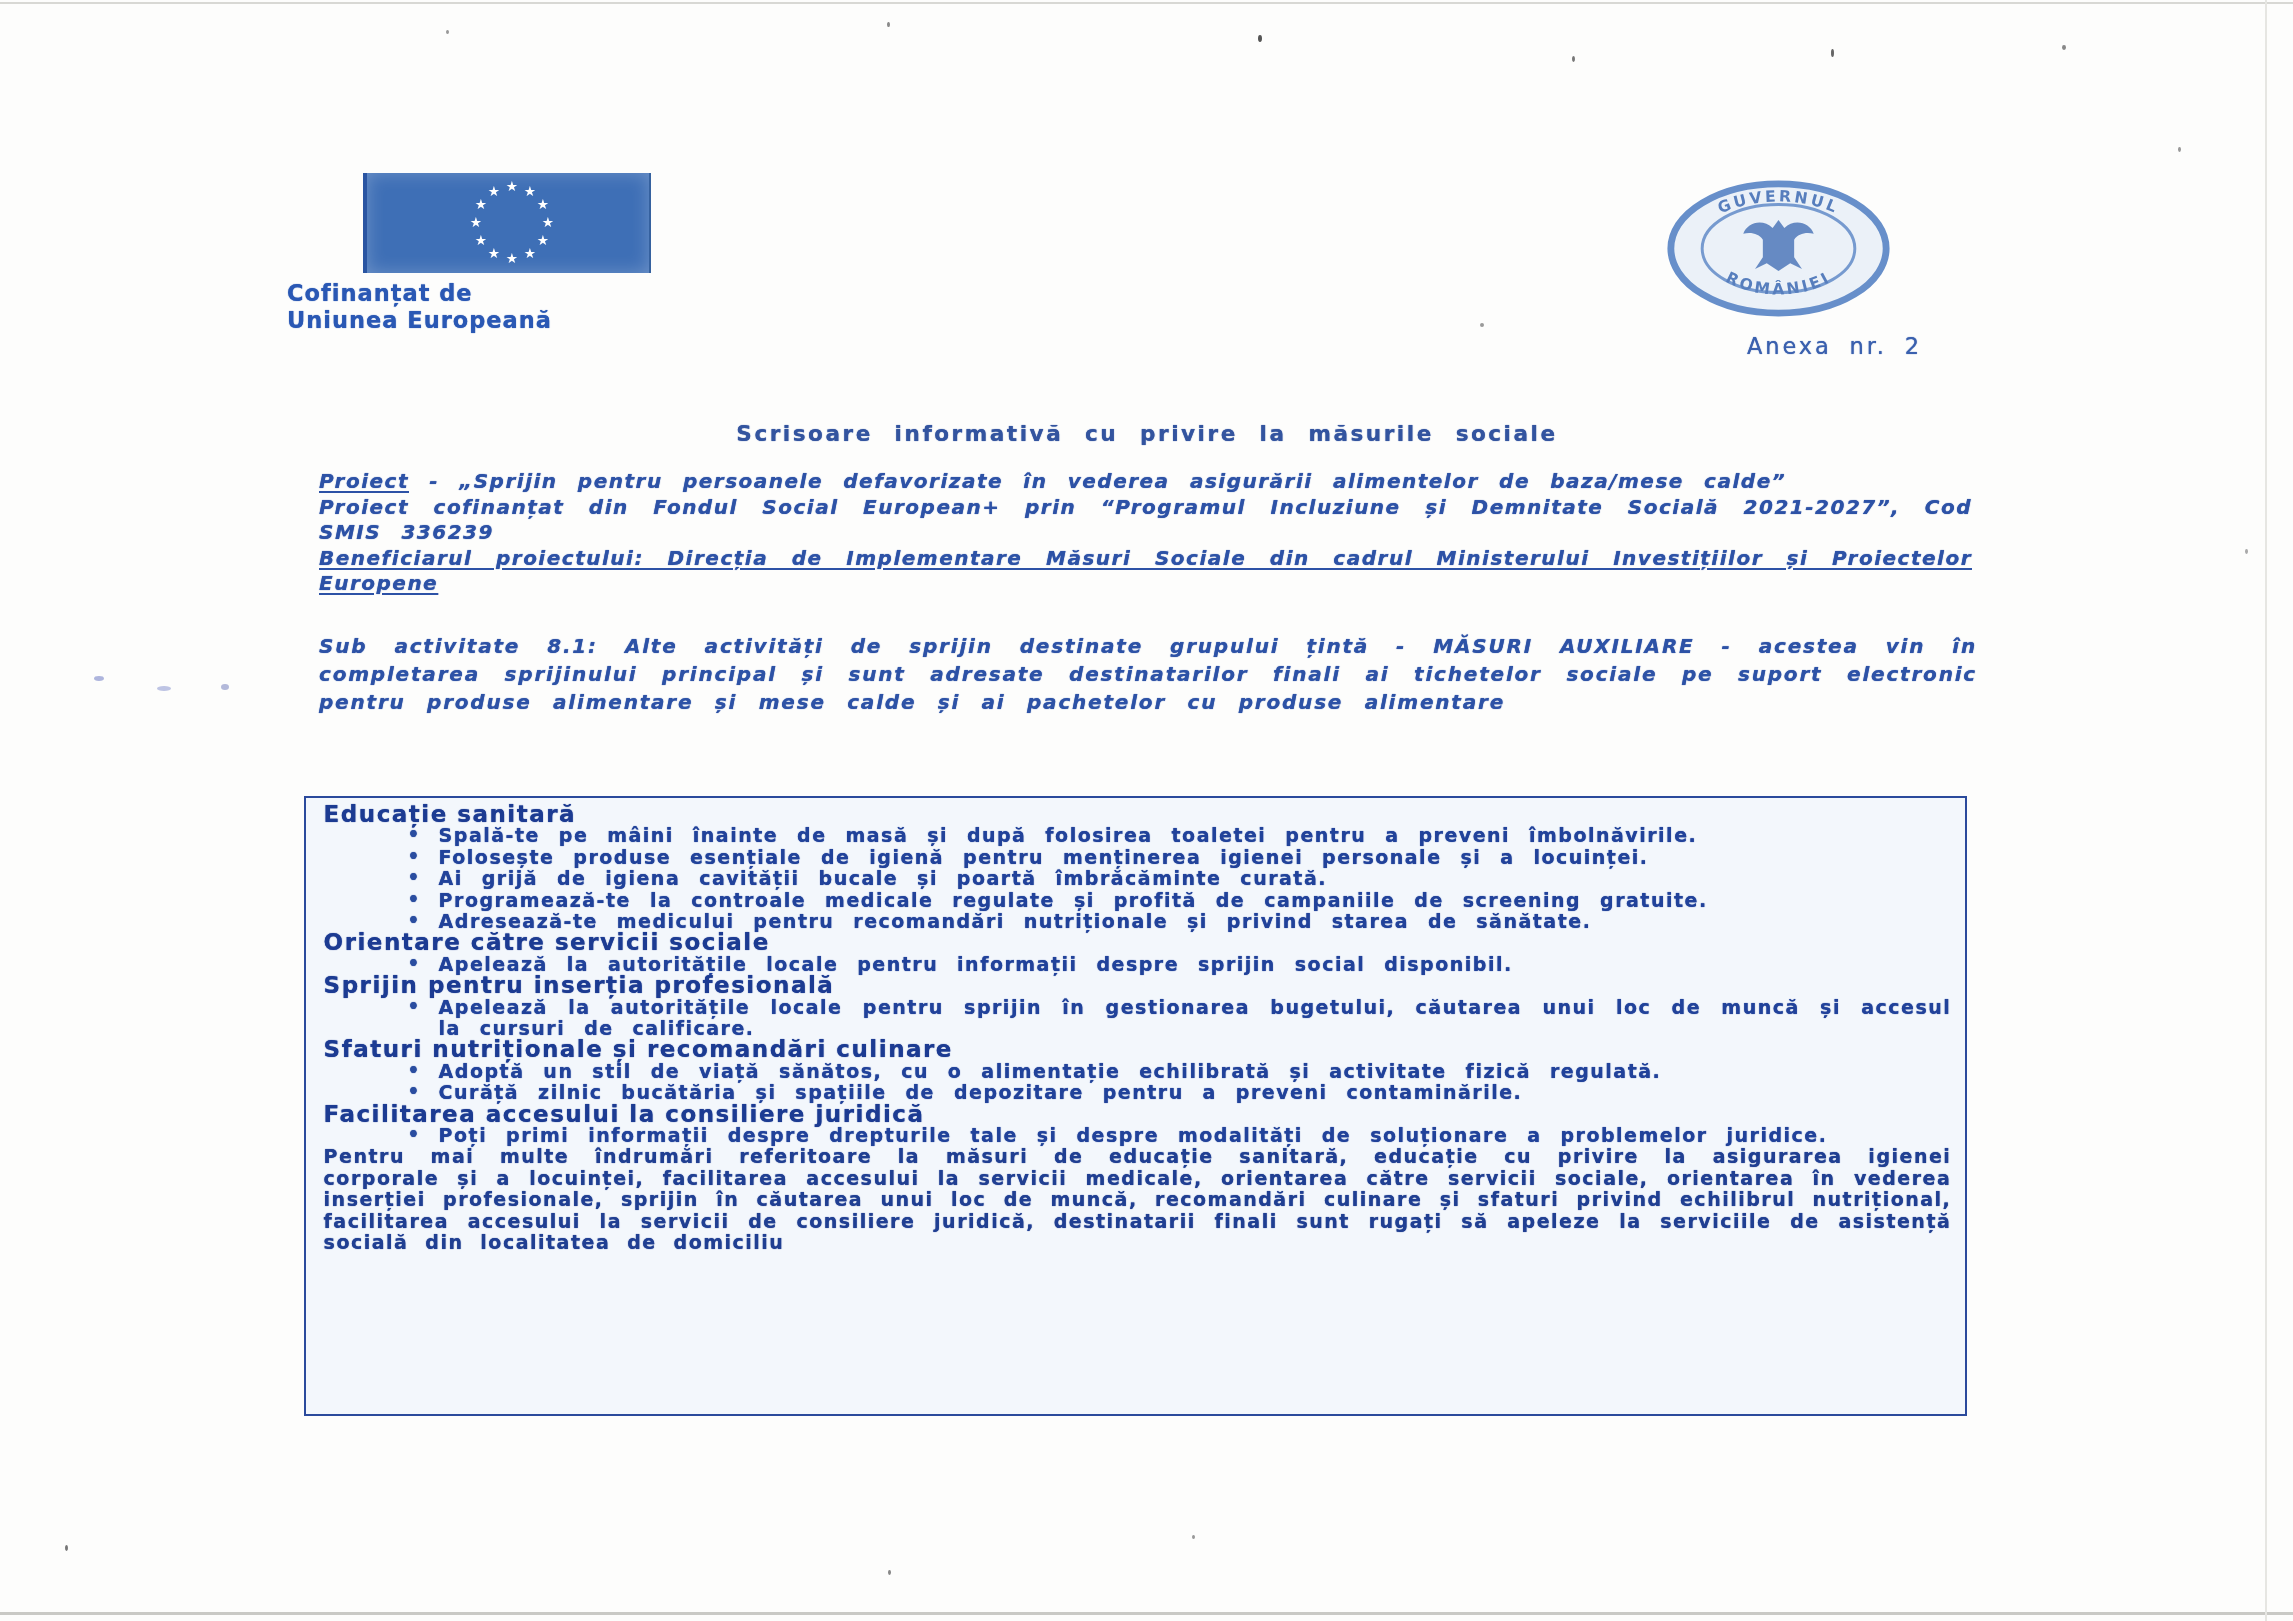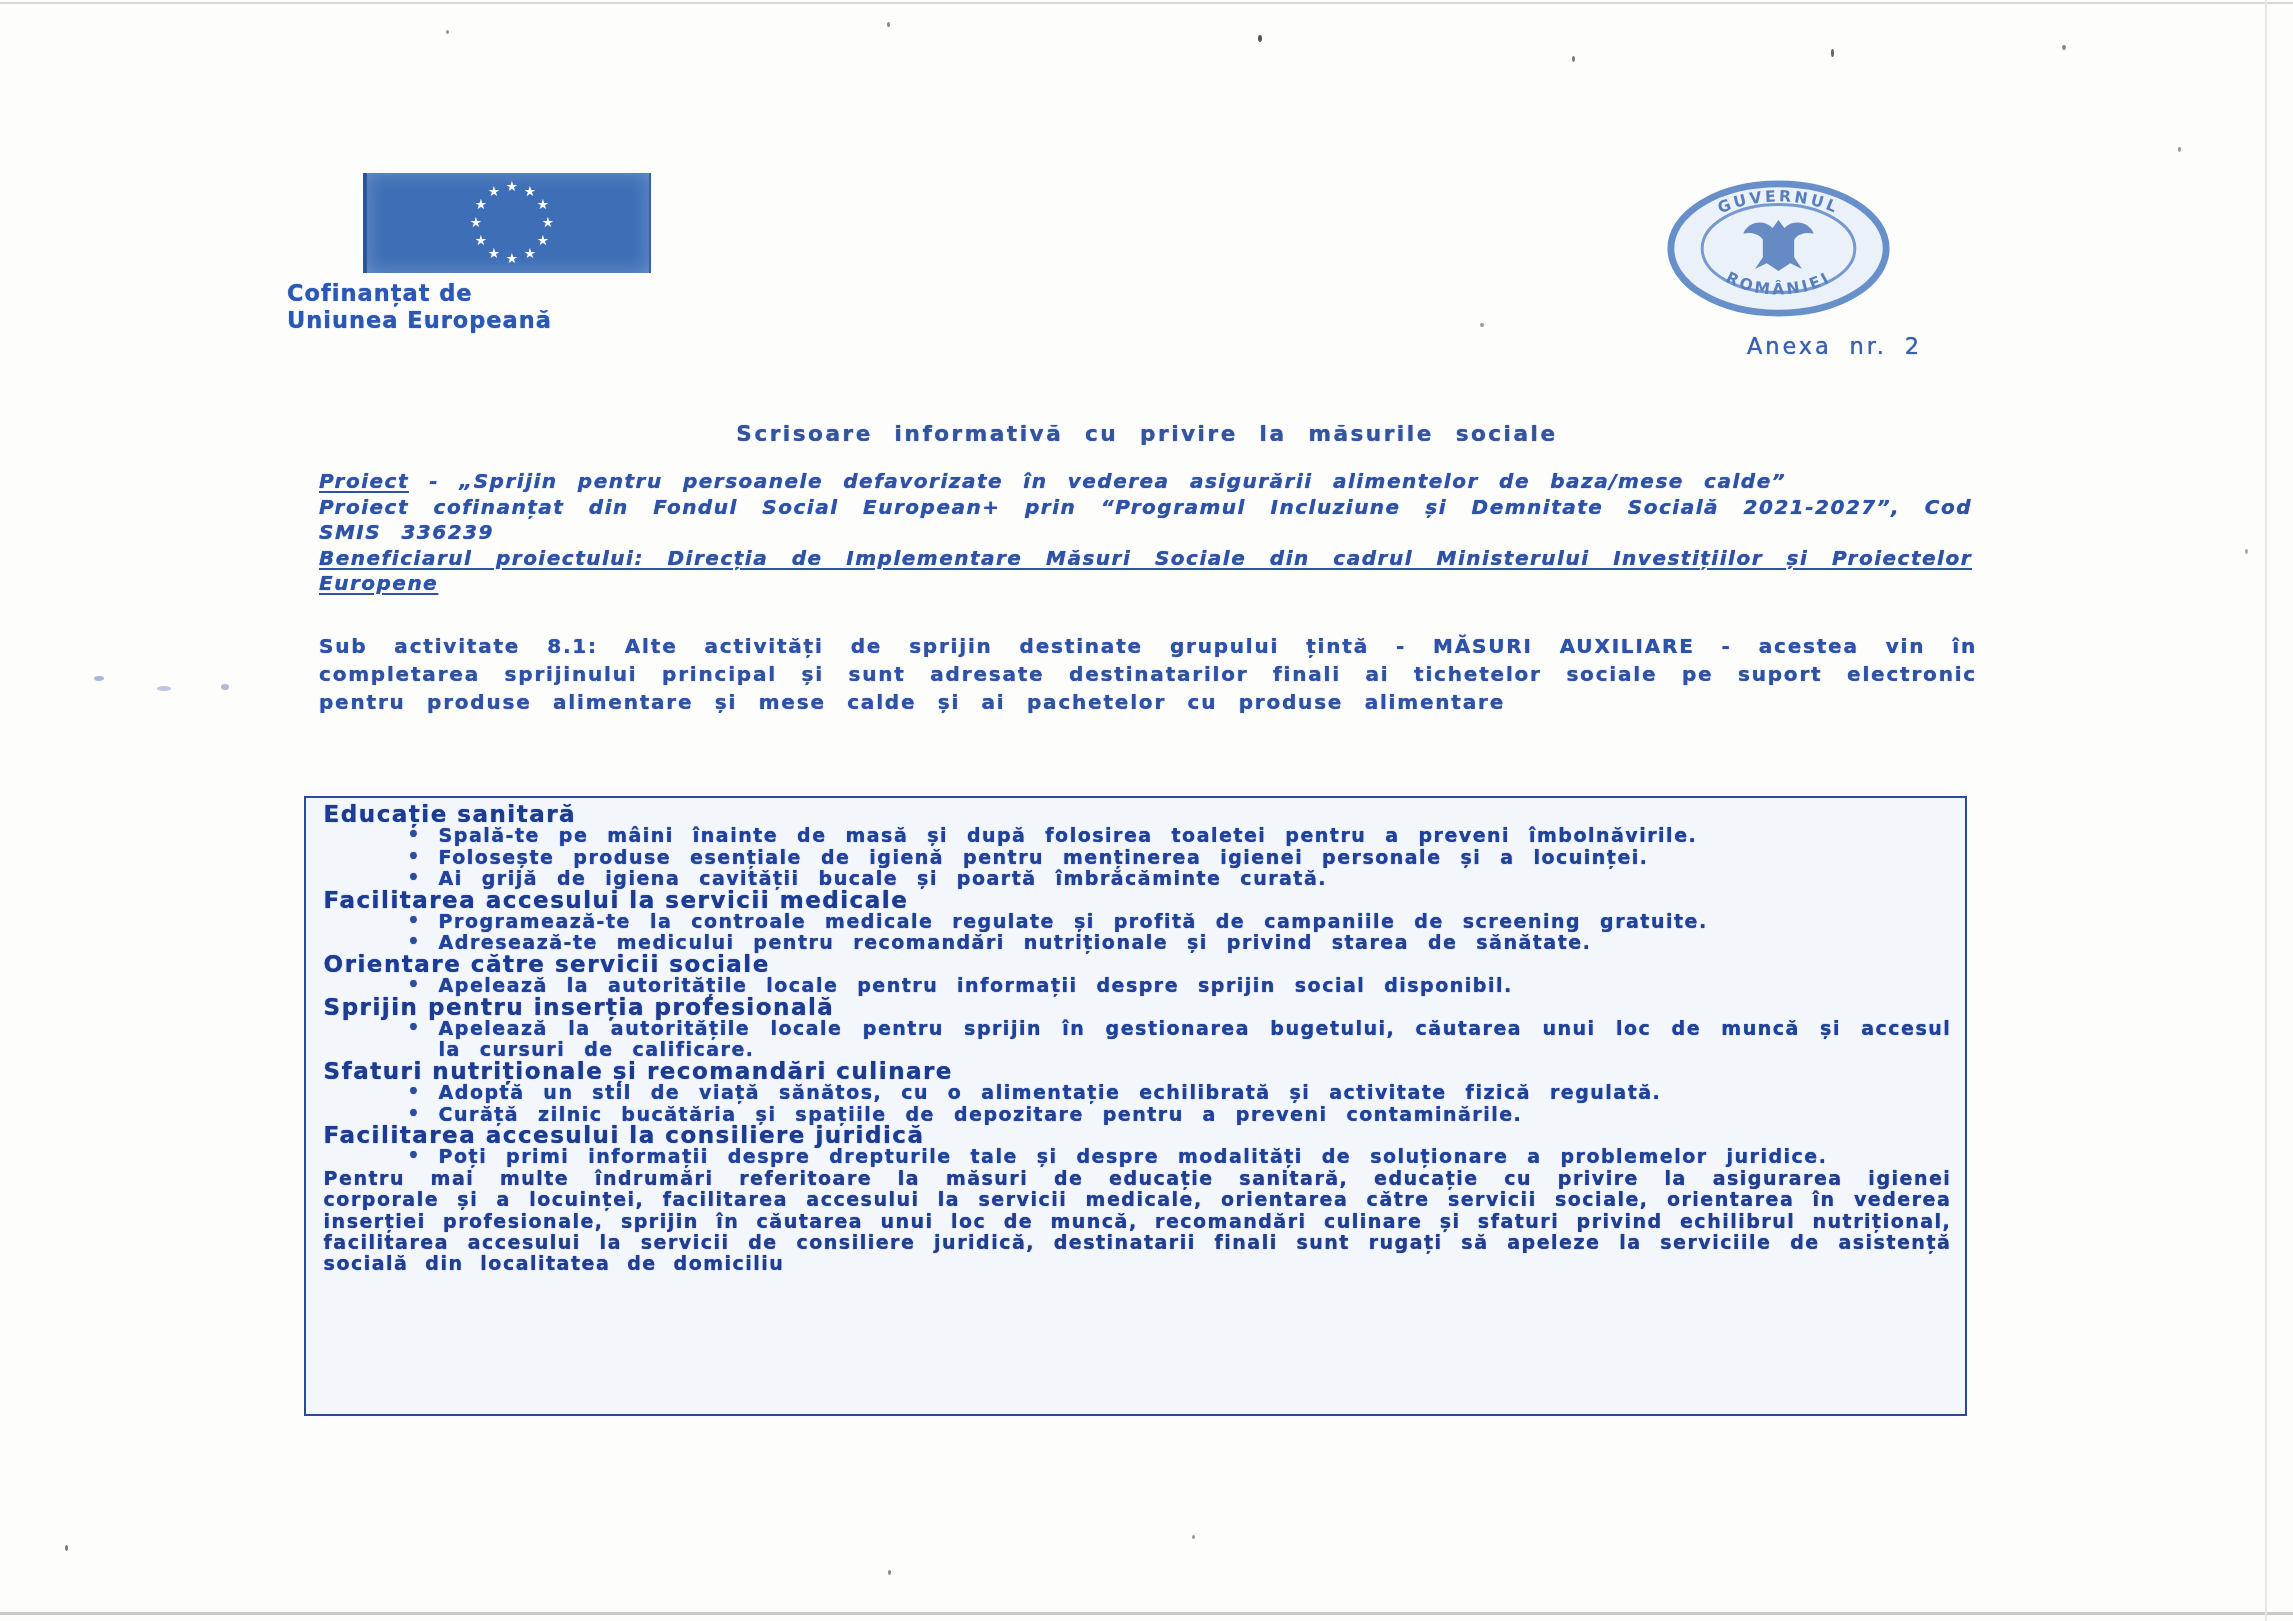--- a/index.html
+++ b/index.html
@@ -37,21 +37,21 @@
     font-weight:bold;font-style:italic;font-size:20px;line-height:25.5px;
     text-align:justify;color:#2d52a6;letter-spacing:1.5px;word-spacing:11.8px;
     text-shadow:0 0 1px currentColor;}
   .intro p{margin:0;}
   .u{text-decoration:underline;text-decoration-thickness:2px;text-underline-offset:2.9px;}
 
   .activity{position:absolute;left:319px;top:632px;width:1658px;
     font-weight:bold;font-size:20px;line-height:28px;color:#2d52a6;
     letter-spacing:1.8px;word-spacing:12.7px;text-shadow:0 0 1px currentColor;}
   .activity p{margin:0;}
-  .activity .para{text-align:justify;}
+  .activity .para{text-align:justify;font-style:italic;}
   .alabel{margin-right:21.6px;}
 
   .box{position:absolute;left:304px;top:796px;width:1663px;height:620px;
     box-sizing:border-box;border:2.9px solid #2b4a9c;background:#f3f7fc;
     padding:5.9px 13.7px 3.9px 17.6px;overflow:hidden;
     color:#21429a;font-weight:bold;font-size:19px;line-height:21.4px;
     letter-spacing:1.5px;text-shadow:0 0 1px currentColor;}
   .box h3{margin:0;font-size:23px;color:#1c3b92;letter-spacing:1.5px;font-weight:bold;}
   .bullet{position:relative;margin:0;padding-left:115px;text-align:justify;word-spacing:10.8px;}
   .bullet::before{content:"\2022";position:absolute;left:84px;top:-1px;font-size:18.6px;color:#2a4da0;}
@@ -130,21 +130,20 @@
   <div class="activity">
     <p class="para">Sub activitate 8.1: Alte activități de sprijin destinate grupului țintă - MĂSURI AUXILIARE - acestea vin în completarea sprijinului principal și sunt adresate destinatarilor finali ai tichetelor sociale pe suport electronic pentru produse alimentare și mese calde și ai pachetelor cu produse alimentare</p>
   </div>
 
   <div class="box">
     <h3>Educație sanitară</h3>
     <p class="bullet">Spală-te pe mâini înainte de masă și după folosirea toaletei pentru a preveni îmbolnăvirile.</p>
     <p class="bullet">Folosește produse esențiale de igienă pentru menținerea igienei personale și a locuinței.</p>
     <p class="bullet">Ai grijă de igiena cavității bucale și poartă îmbrăcăminte curată.</p>
 
-    <h3>Facilitarea accesului la servicii medicale</h3>
     <p class="bullet">Programează-te la controale medicale regulate și profită de campaniile de screening gratuite.</p>
     <p class="bullet">Adresează-te medicului pentru recomandări nutriționale și privind starea de sănătate.</p>
 
     <h3>Orientare către servicii sociale</h3>
     <p class="bullet">Apelează la autoritățile locale pentru informații despre sprijin social disponibil.</p>
 
     <h3>Sprijin pentru inserția profesională</h3>
     <p class="bullet">Apelează la autoritățile locale pentru sprijin în gestionarea bugetului, căutarea unui loc de muncă și accesul la cursuri de calificare.</p>
 
     <h3>Sfaturi nutriționale și recomandări culinare</h3>

